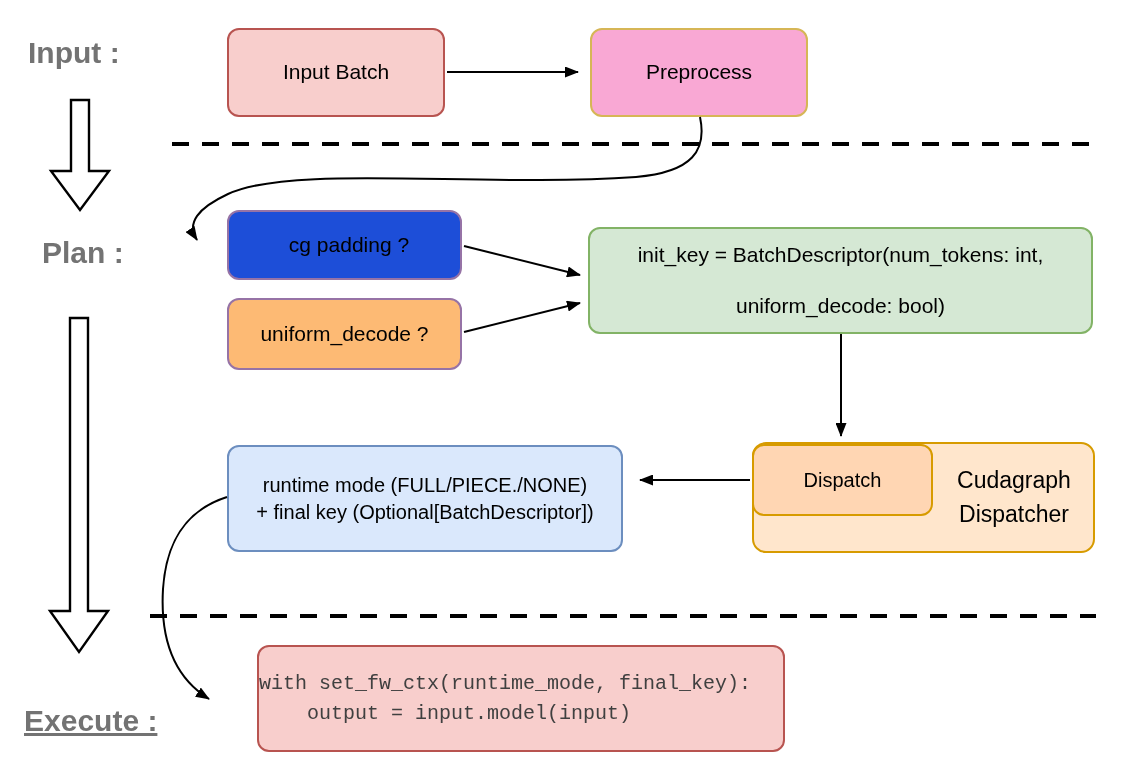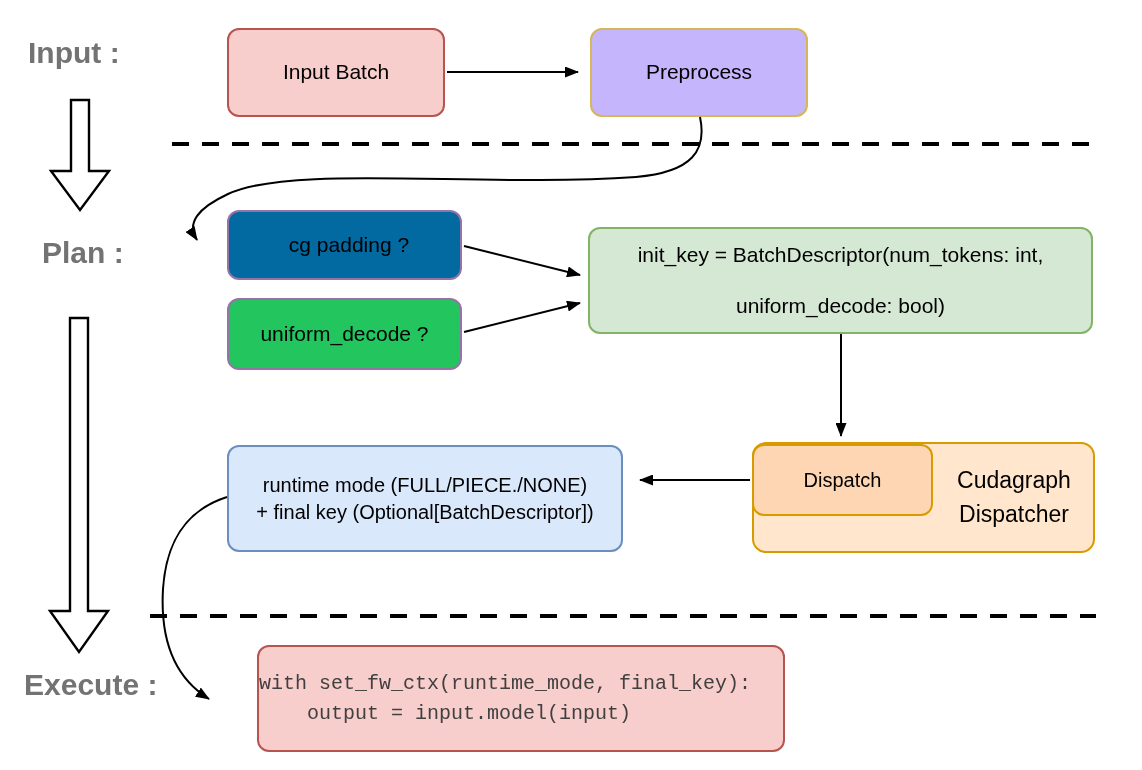--- a/index.html
+++ b/index.html
@@ -60,35 +60,35 @@
   .divider   { fill: none; stroke: #000000; stroke-width: 4; stroke-dasharray: 17 13; }
   .stage-arrow { fill: #ffffff; stroke: #000000; stroke-width: 2.4; stroke-linejoin: miter; }
 </style>
 </head>
 <body>
 
 <div id="canvas">
 
   <div class="stage-label" style="left:28px; top:36px;">Input :</div>
   <div class="stage-label" style="left:42px; top:236px;">Plan :</div>
-  <div class="stage-label" style="left:24px; top:668px;">Execute :</div>
+  <div class="stage-label" style="left:24px; top:704px;text-decoration:underline;">Execute :</div>
 
   <div class="node" id="node-input-batch" style="background-color: rgb(248, 206, 204); border-color: rgb(184, 84, 80);">
     <span class="line">Input Batch</span>
   </div>
 
-  <div class="node" id="node-preprocess" style="background-color: #c4b5fd; border-color: rgb(214, 182, 86);">
+  <div class="node" id="node-preprocess" style="background-color: #f9a8d4; border-color: rgb(214, 182, 86);">
     <span class="line">Preprocess</span>
   </div>
 
-  <div class="node" id="node-cg-padding" style="background-color: #0369a1; border-color: rgb(150, 115, 166); padding-left: 9px;">
+  <div class="node" id="node-cg-padding" style="background-color: #1d4ed8; border-color: rgb(150, 115, 166); padding-left: 9px;">
     <span class="line">cg padding ?</span>
   </div>
 
-  <div class="node" id="node-uniform-decode" style="background-color: #22c55e; border-color: rgb(150, 115, 166);">
+  <div class="node" id="node-uniform-decode" style="background-color: #fdba74; border-color: rgb(150, 115, 166);">
     <span class="line">uniform_decode ?</span>
   </div>
 
   <div class="node" id="node-init-key" style="background-color: rgb(213, 232, 212); border-color: rgb(130, 179, 102);">
     <span class="line">init_key = BatchDescriptor(num_tokens: int,</span>
     <span class="line">uniform_decode: bool)</span>
   </div>
 
   <div class="node" id="node-cudagraph" style="background-color: rgb(255, 230, 204); border-color: rgb(215, 155, 0);">
   </div>

